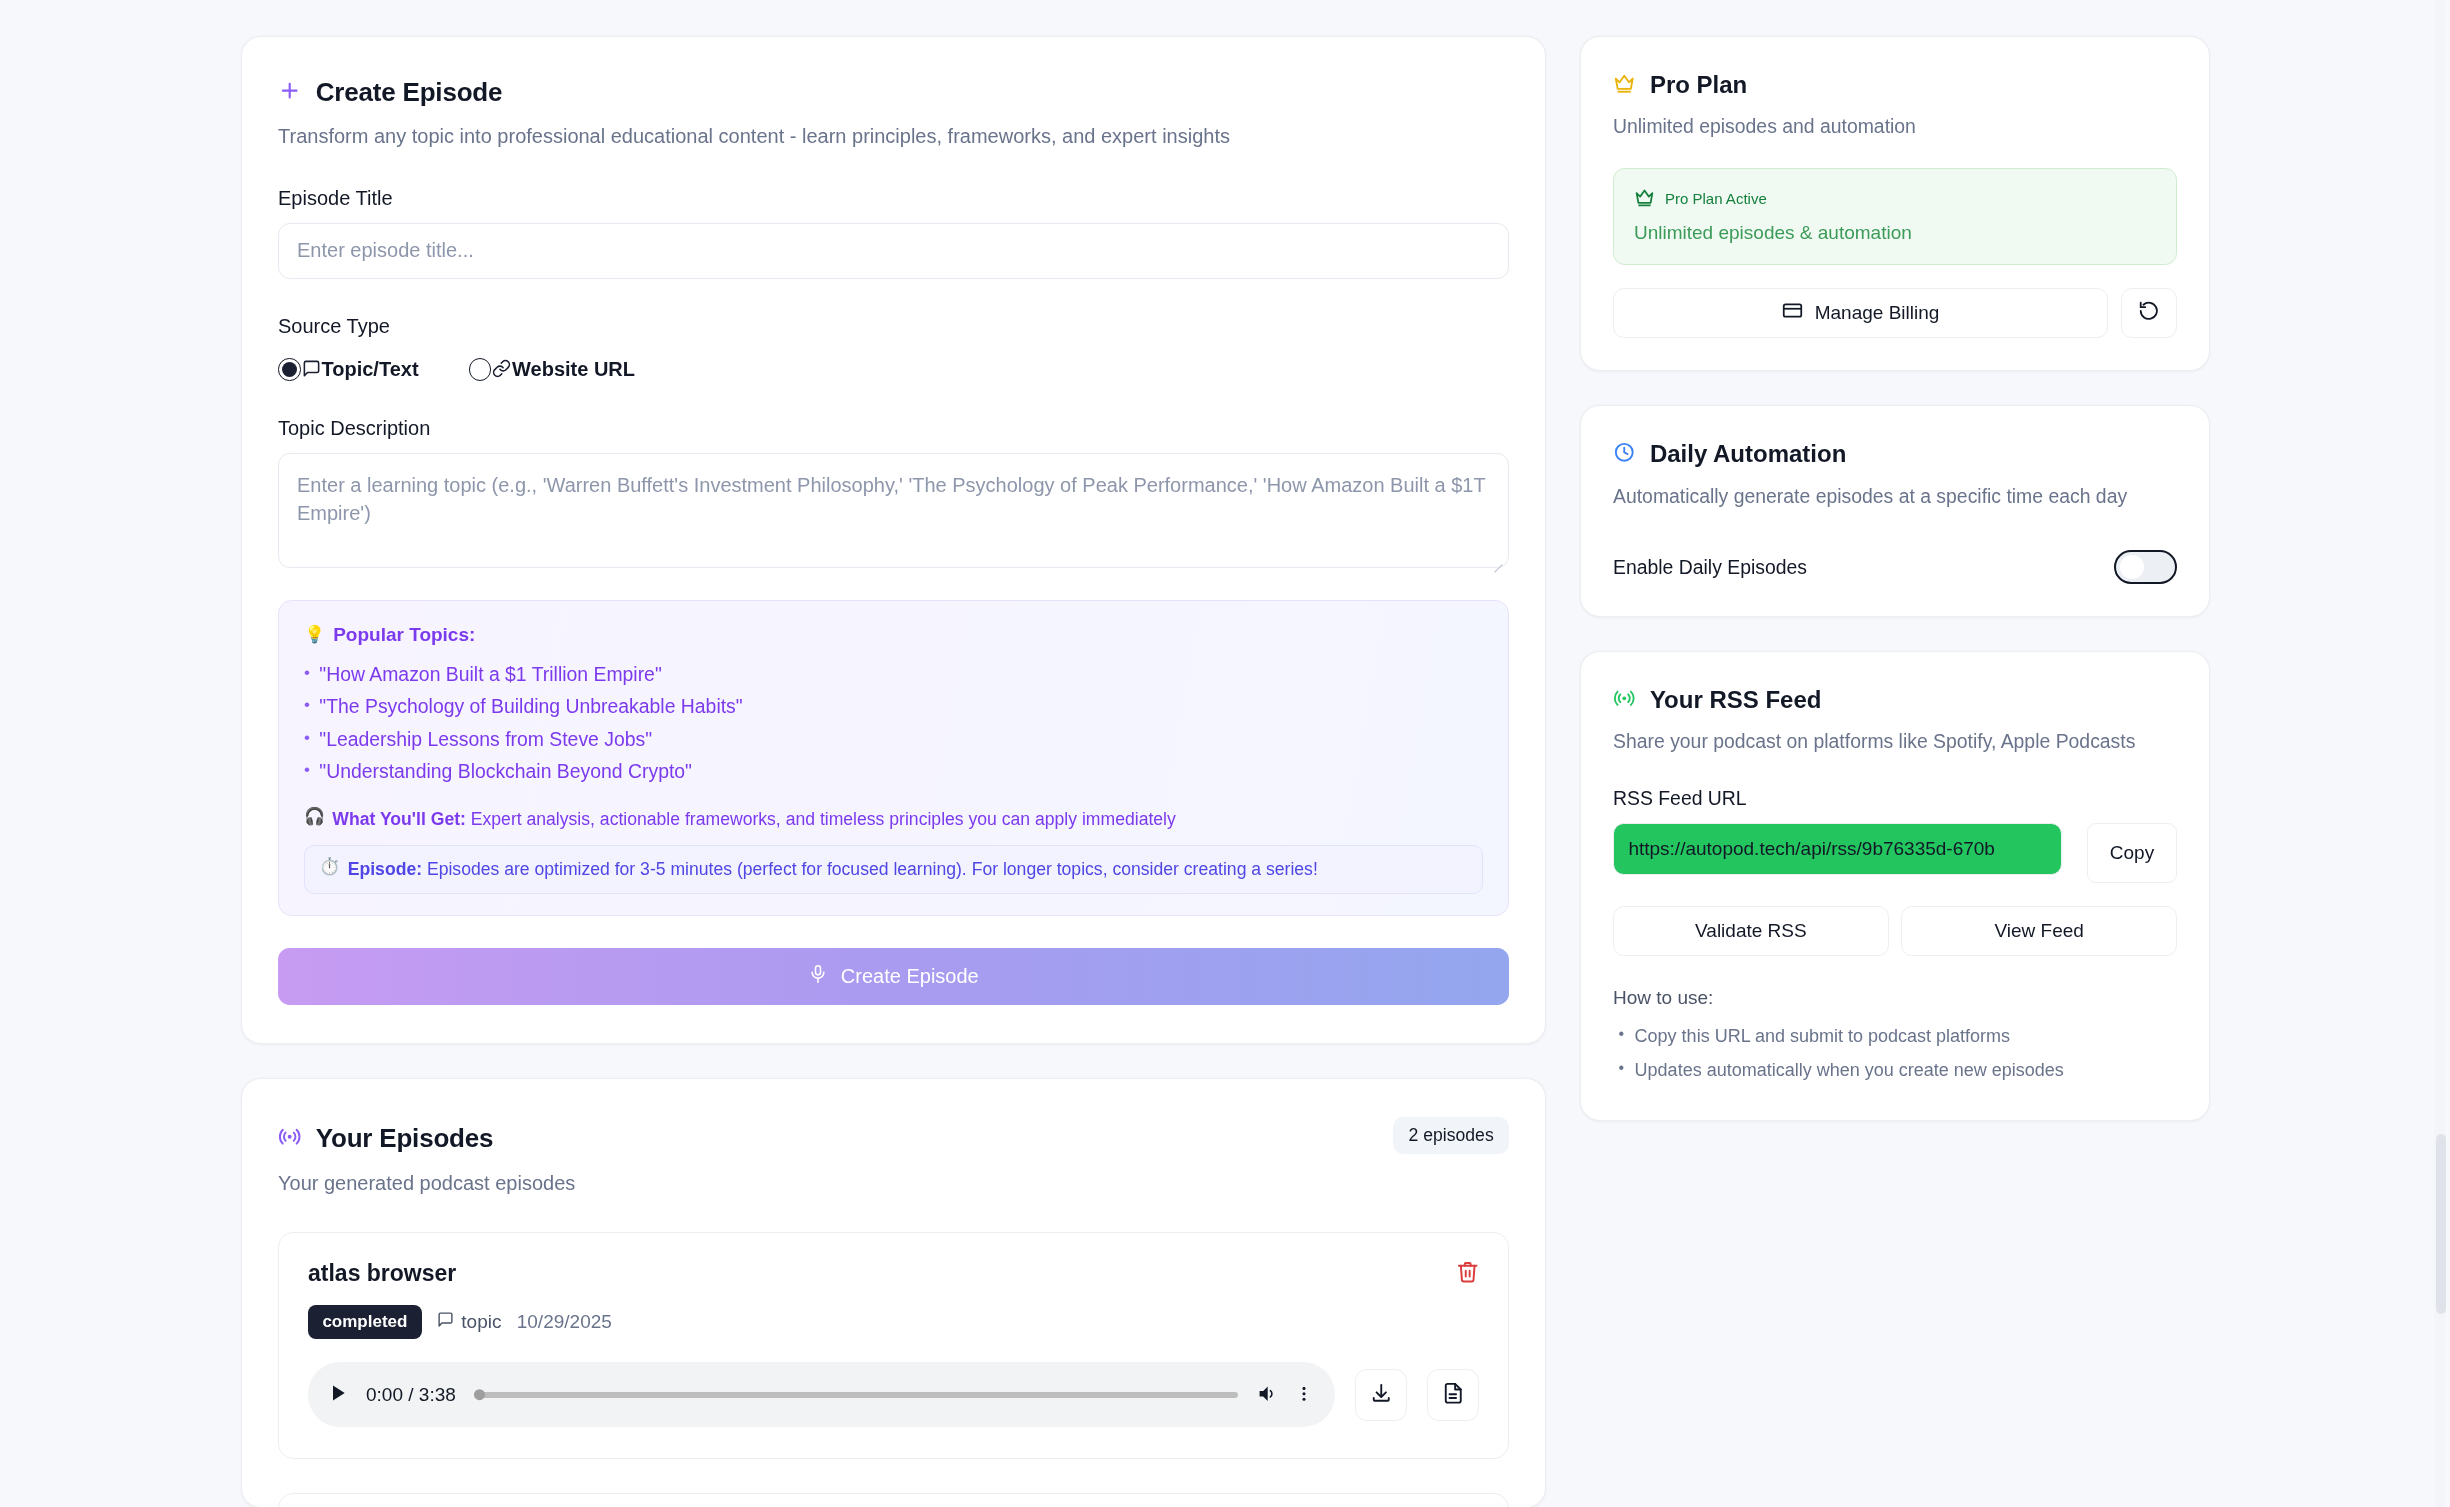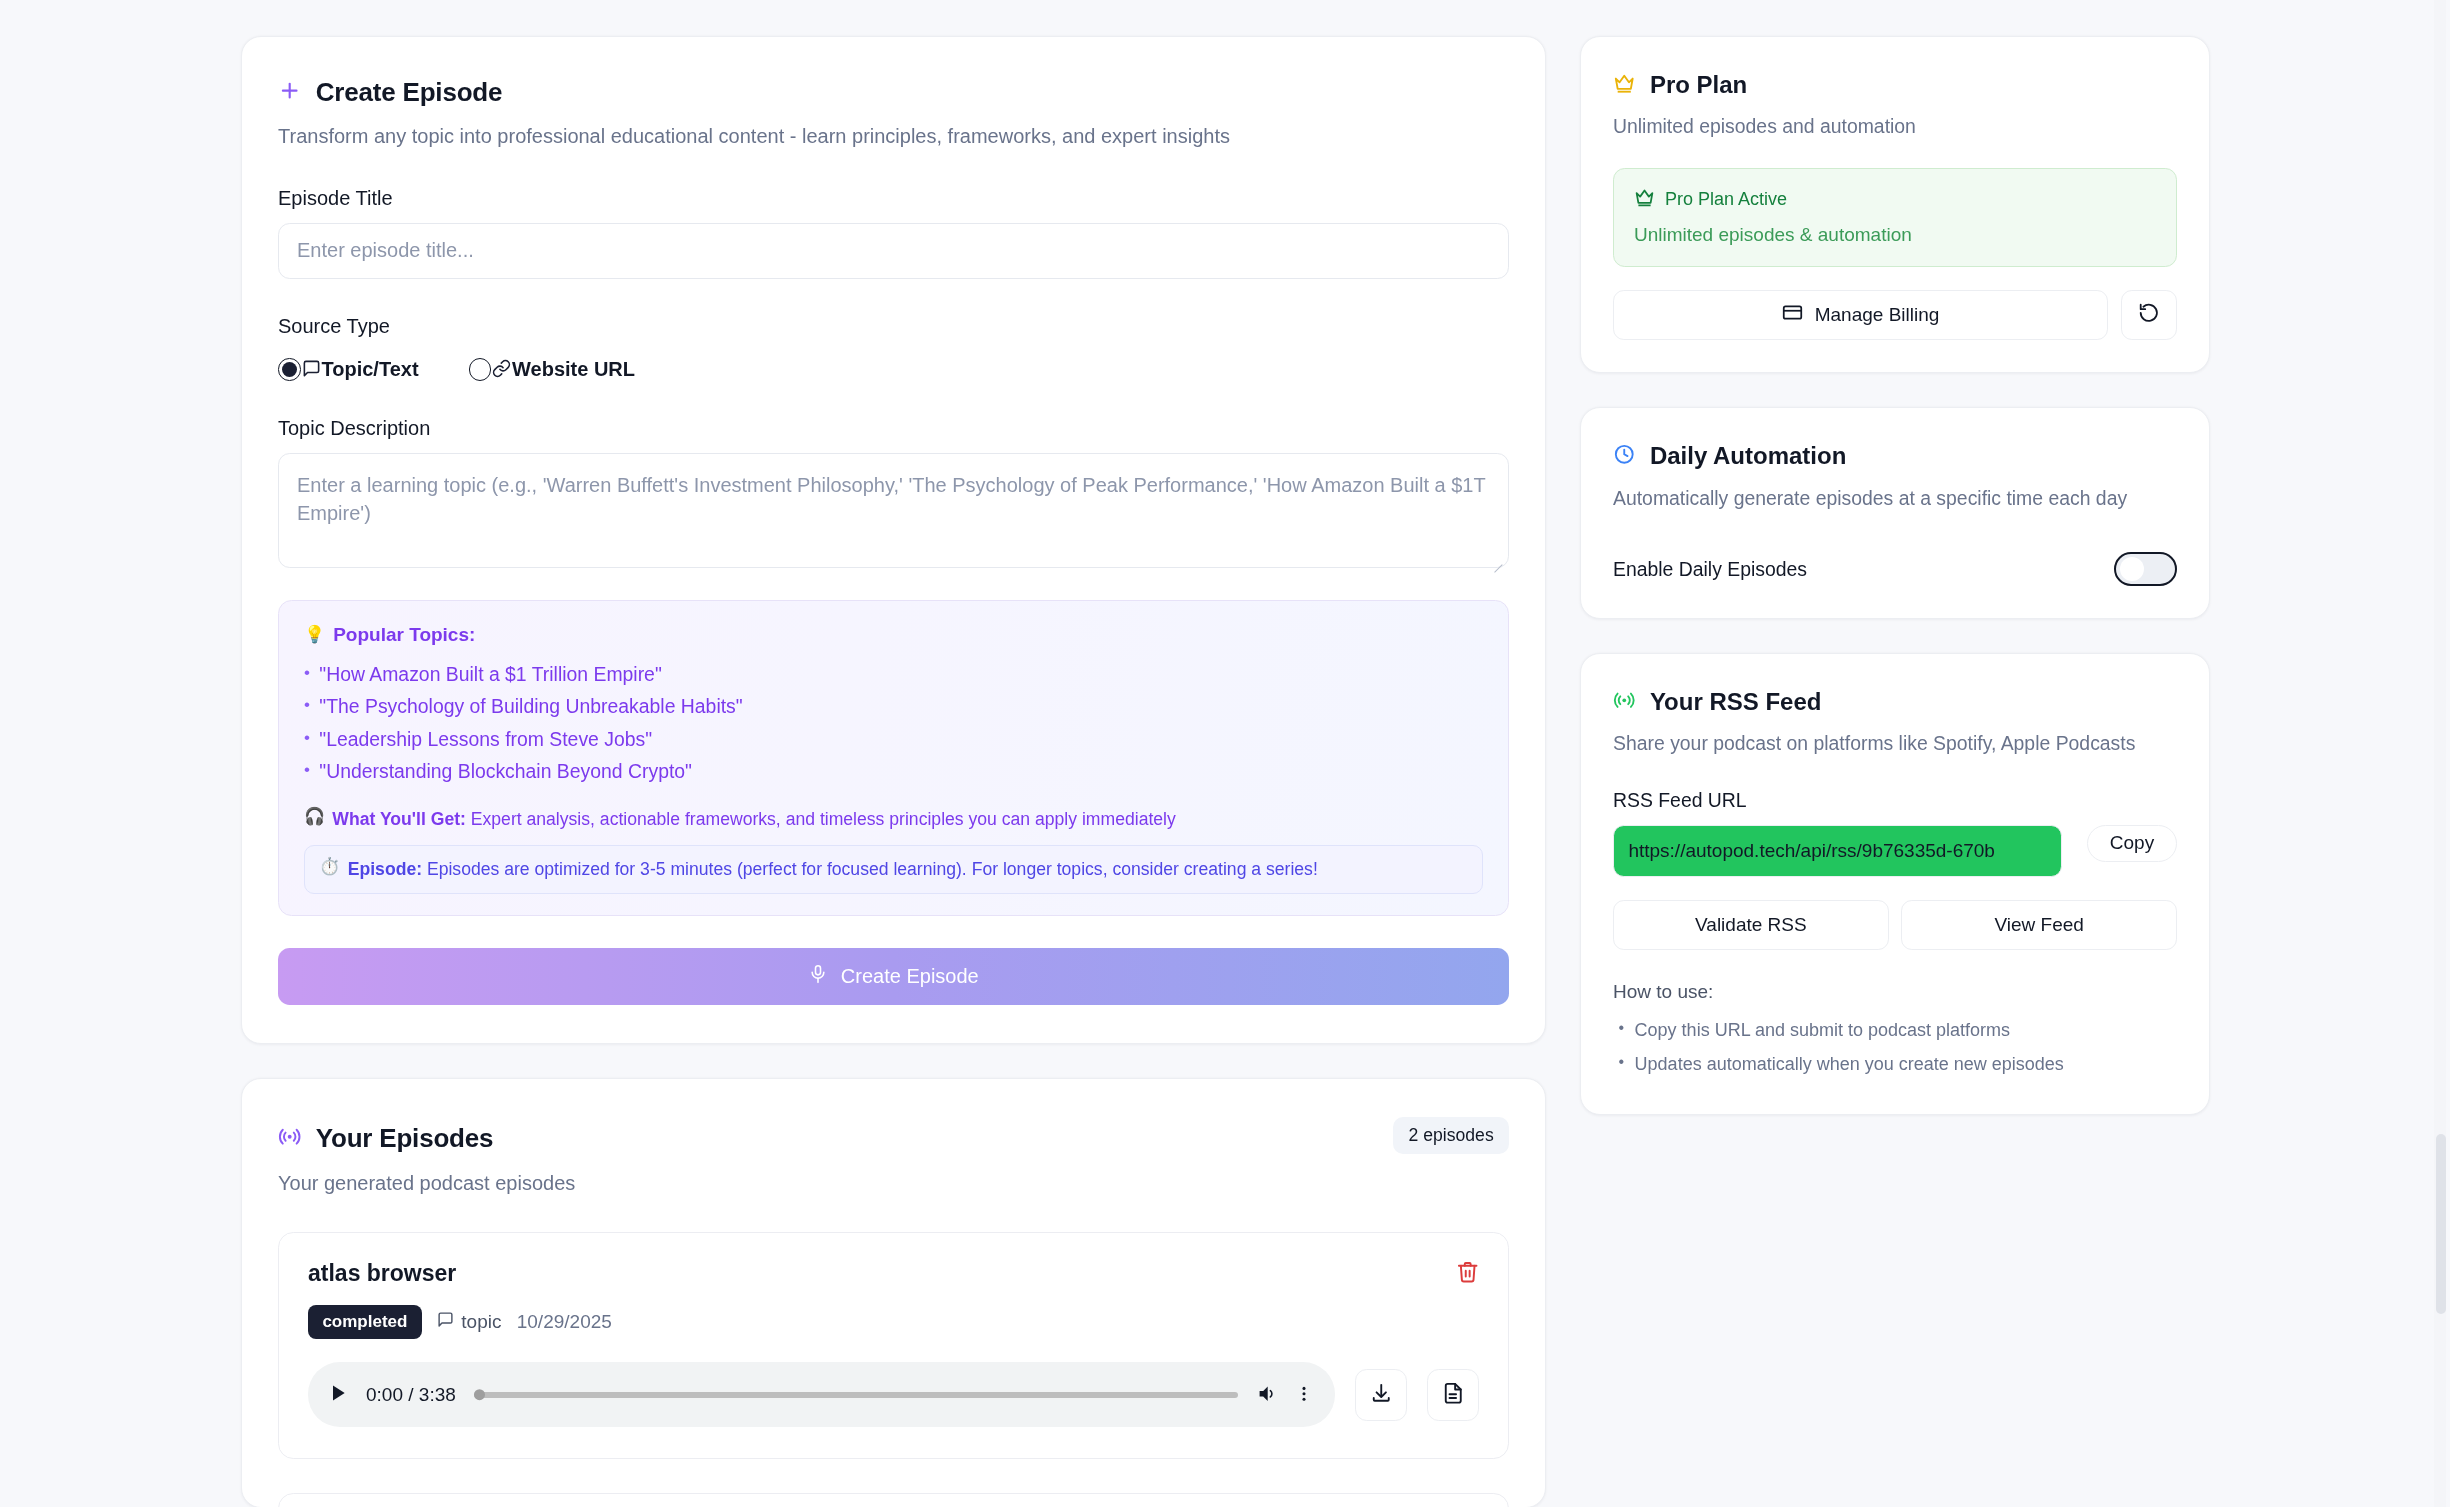--- a/index.html
+++ b/index.html
@@ -171,21 +171,21 @@
   
   .side-card { padding: 34px 32px 32px 32px; }
   .side-title { font-size: 24px; font-weight: 700; color: #121826; }
   .side-sub { margin-top: 14.4px; font-size: 19.4px; color: #69738b; line-height: 1.42; }
 
   .status-box {
     margin-top: 27px; border: 0.9px solid #cfeccf; border-radius: 11.7px;
     background: #f1faf2; padding: 18px 20px 20px 20px;
   }
   .status-title {
-    font-size: 18px; color: #15803d; font-weight: 400;
+    font-size: 15px; color: #15803d; font-weight: 400;
     display: flex; align-items: center; gap: 10px;
   }
   .status-sub { margin-top: 10.8px; font-size: 19px; color: #3b9b58; }
 
   .btn-row { display: flex; gap: 12.6px; margin-top: 23.4px; }
   .btn-outline {
     flex: 1; height: 50px; border: 0.9px solid #eceef2; border-radius: 10.8px;
     background: #fff; cursor: pointer;
     font-size: 19px; font-family: inherit; color: #121826;
     display: flex; align-items: center; justify-content: center; gap: 11.7px;
@@ -207,22 +207,22 @@
   }
 
   .rss-label { margin-top: 31px; font-size: 19.4px; color: #121826; }
   .rss-row { display: flex; gap: 12.6px; margin-top: 12.6px; }
   .rss-input {
     flex: 1; height: 52px; border: 0.9px solid #eceef2; border-radius: 10.8px;
     background: #22c55e; padding: 0 14.4px;
     font-size: 19px; font-family: inherit; color: #121826;
   }
   .copy-btn {
-    flex: none; width: 90px; height: 37px;
-    border: 0.9px solid #eceef2; border-radius: 21px; background: #fff; cursor: pointer;
+    flex: none; width: 90px; height: 60px;
+    border: 0.9px solid #eceef2; border-radius: 9px; background: #fff; cursor: pointer;
     font-size: 19px; font-family: inherit; color: #121826; margin-left: 12px;
   }
   .howto-title { margin-top: 31px; font-size: 19px; color: #4a5366; }
   .howto-list { margin-top: 10.8px; list-style: none; }
   .howto-list li {
     font-size: 18px; color: #69738b; line-height: 1.1;
     padding: 7.2px 0 7.2px 21.6px; position: relative;
   }
   .howto-list li::before {
     content: "•"; position: absolute; left: 5.4px; top: 5.4px; color: #69738b; font-size: 16px;

